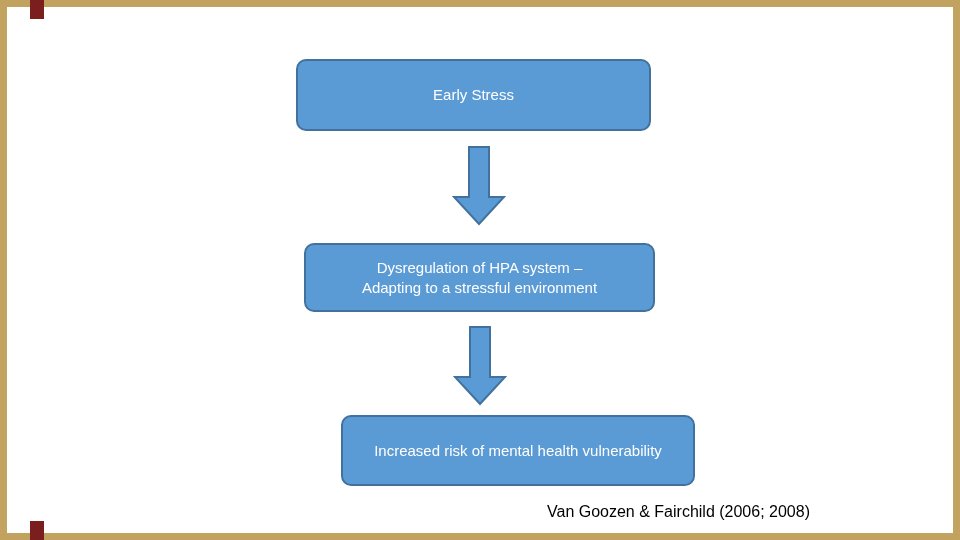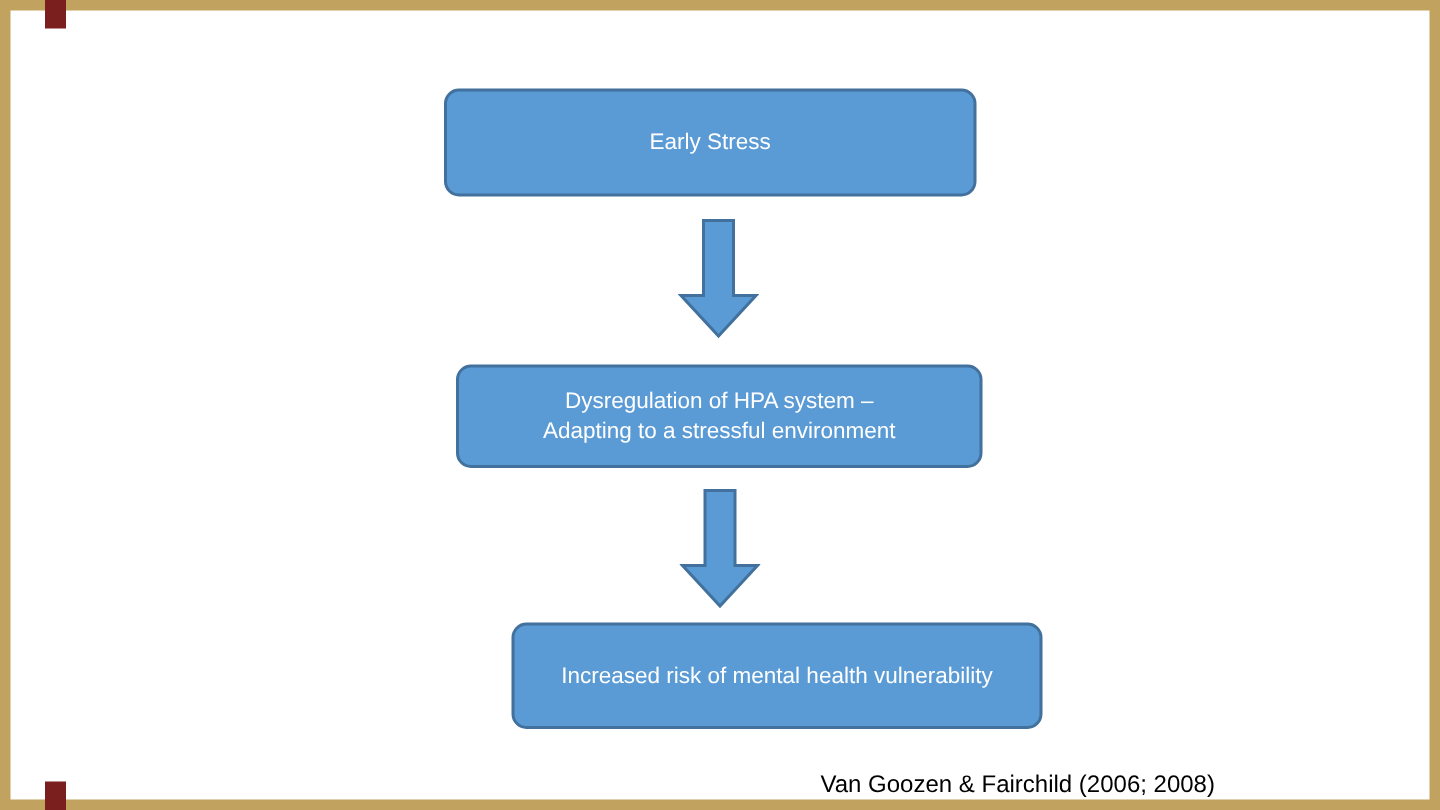--- a/index.html
+++ b/index.html
@@ -24,21 +24,21 @@
     color:#ffffff;font-size:15px;line-height:20px;text-align:center;
   }
   .box-1{left:296px;top:59px;width:355px;height:72px;}
   .box-2{left:304px;top:243px;width:351px;height:69px;}
   .box-3{left:309px;top:415px;width:354px;height:71px;margin-left:32px;}
   .arrow{position:absolute;}
   .arrow-1{left:452px;top:146px;}
   .arrow-2{left:453px;top:326px;}
   .arrow-shape{fill:#5b9bd5;stroke:#41719c;stroke-width:2;}
   .citation{
-    position:absolute;left:547px;top:515px;
+    position:absolute;left:547px;top:503px;
     color:#000000;font-size:16px;white-space:nowrap;
   }
 </style>
 </head>
 <body>
 
 <div class="slide">
 
   <div class="band band-top"></div>
   <div class="band band-bottom"></div>

